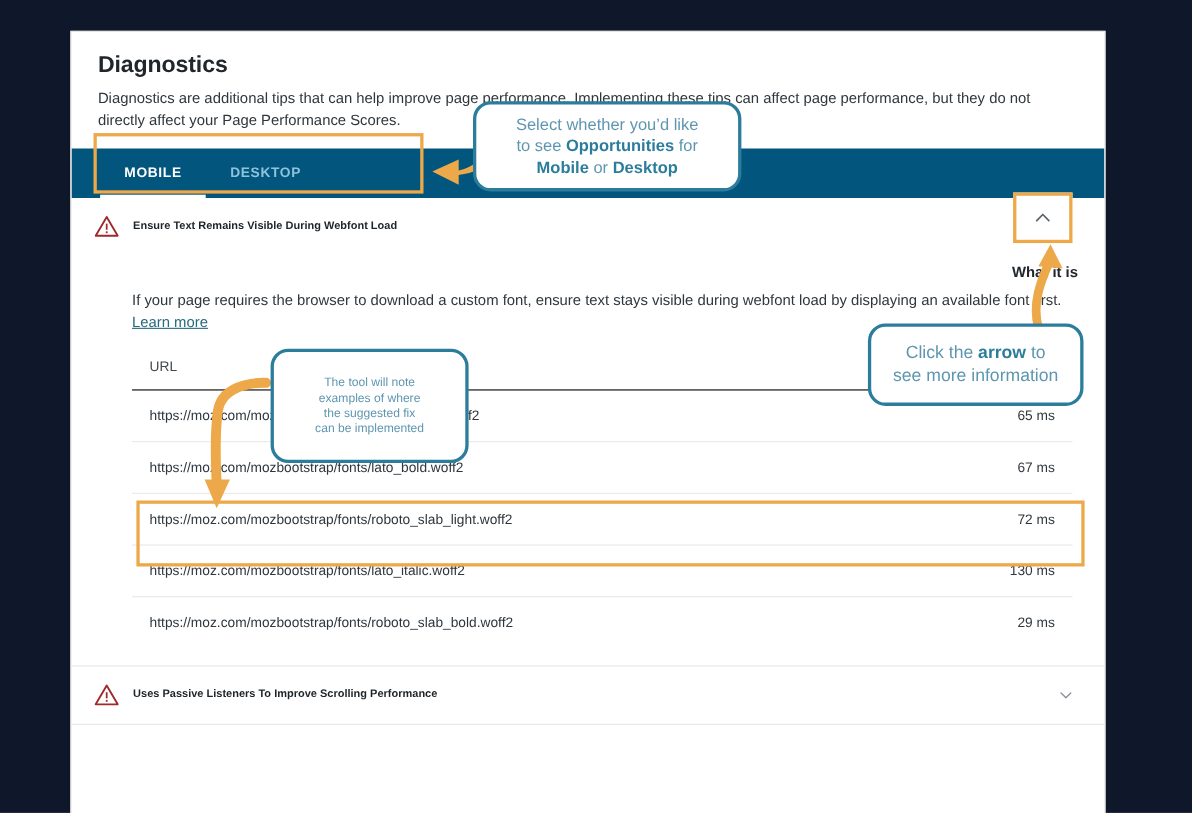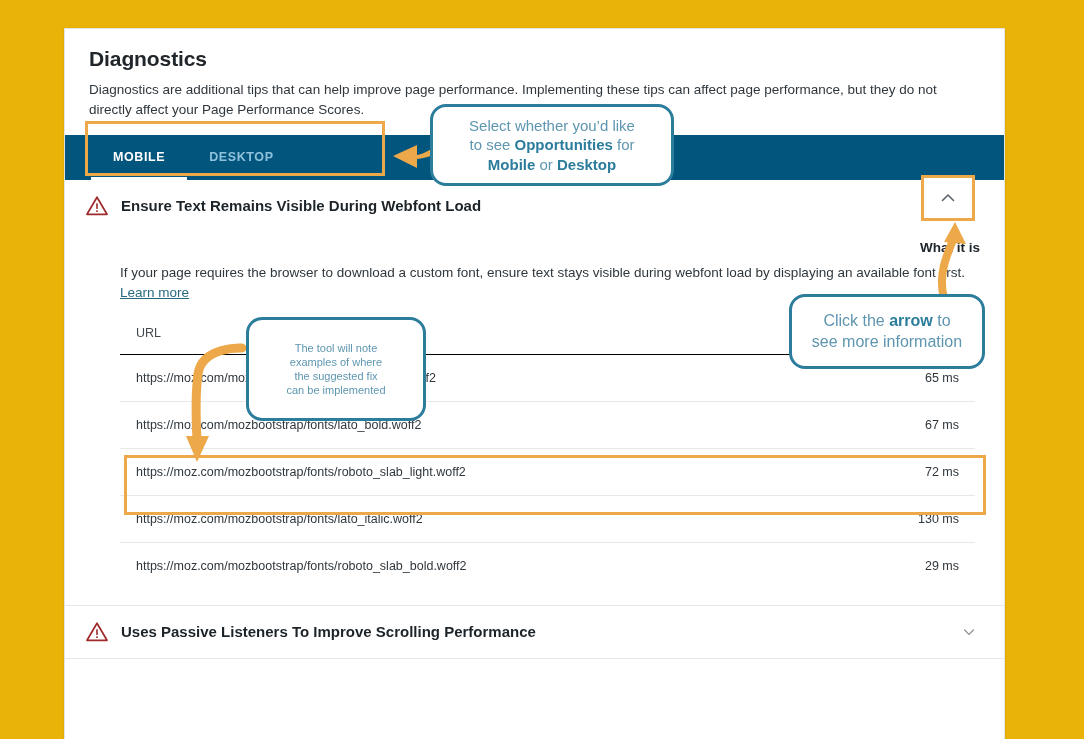--- a/index.html
+++ b/index.html
@@ -10,21 +10,21 @@
   body {
     width: 1084px;
     height: 739px;
     position: relative;
     font-family: "Liberation Sans", sans-serif;
     overflow: hidden;
   }
   #page {
     position: absolute;
     inset: 0;
-    background: #eab308;
+    background: #0f172a;
   }
   
   .card {
     position: absolute;
     left: 64px;
     top: 28px;
     width: 941px;
     height: 720px;
     background: #ffffff;
     border: 1px solid #e3e3e3;
@@ -89,21 +89,21 @@
     padding: 14px 24px 14px 20px;
     cursor: pointer;
   }
   .warn-icon {
     width: 24px;
     height: 24px;
     flex: 0 0 24px;
     margin-right: 12px;
   }
   .diag-title {
-    font-size: 15px;
+    font-size: 10px;
     font-weight: bold;
     color: #1d2429;
     flex: 1 1 auto;
   }
   .chev {
     width: 22px;
     height: 22px;
     flex: 0 0 22px;
     color: #8b9299;
     display: flex;
@@ -277,21 +277,21 @@
 
 
   </div>
 
   <div class="hl-box" style="left:85px; top:121px; width:300px; height:55px;"></div>
 
   <svg class="anno" style="left:383px; top:131px;" width="70" height="46" viewBox="0 0 70 46">
     <path d="M66 12 C54 12, 46 22, 34 24 L34 14 L10 25 L34 37 L34 28 C48 27, 56 20, 66 20 Z" fill="#eda849"></path>
   </svg>
 
-  <div class="bubble" style="left:430px; top:104px; width:244px; height:82px; font-size:15px;">
+  <div class="bubble" style="left:430px; top:92px; width:244px; height:82px; font-size:15px;">
     <div>
       <div>Select whether you’d like</div>
       <div><span>to see </span><b>Opportunities</b><span> for</span></div>
       <div><b>Mobile</b><span> or </span><b>Desktop</b></div>
     </div>
   </div>
 
   <div class="hl-box white" style="left:921px; top:175px; width:54px; height:46px;"></div>
   <svg class="anno" style="left:936px; top:188px;" width="24" height="20" viewBox="0 0 20 20">
     <path d="M4.5 12.5 L10 7 L15.5 12.5" fill="none" stroke="#5c646b" stroke-width="1.6" stroke-linecap="round" stroke-linejoin="round"></path>

